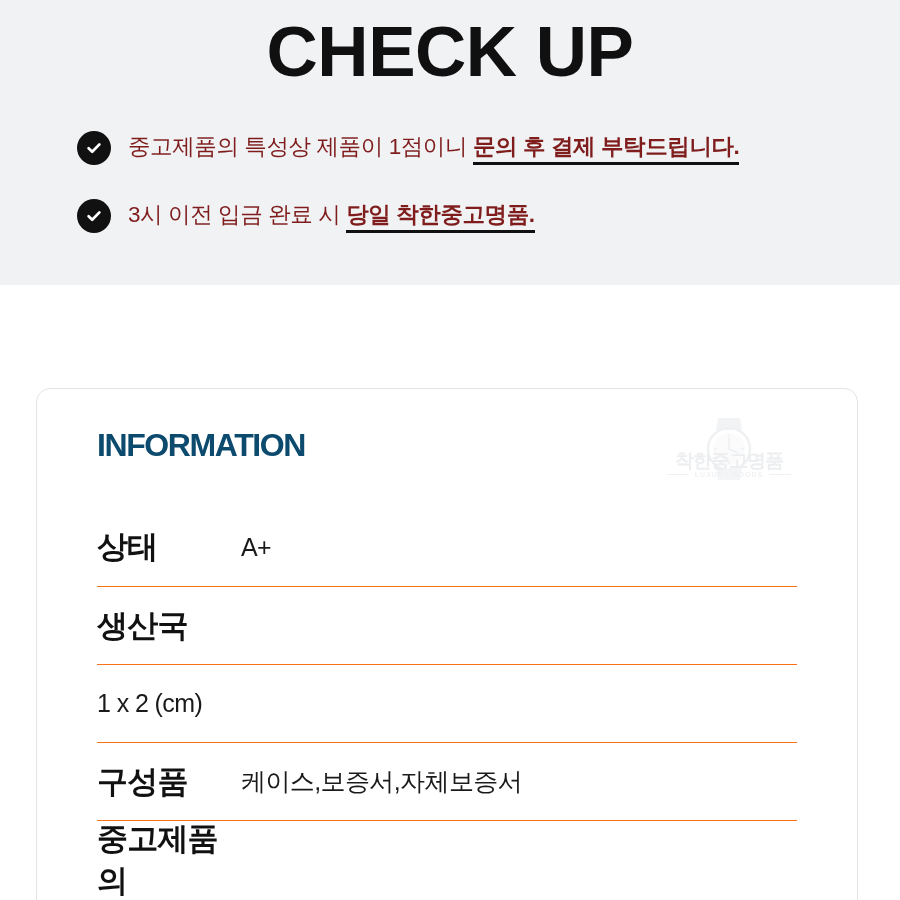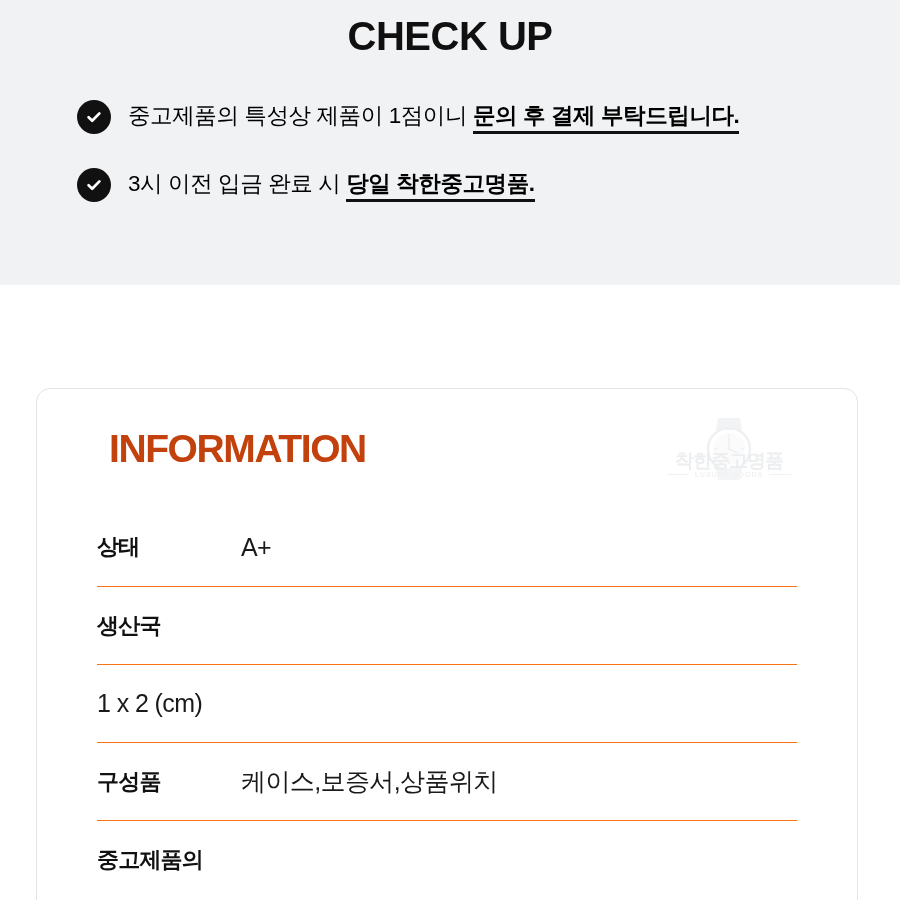--- a/index.html
+++ b/index.html
@@ -19,21 +19,21 @@
   
   .checkup-band {
     width: 900px;
     height: 285px;
     background: #f1f2f4;
     position: relative;
   }
 
   .checkup-title {
     text-align: center;
-    font-size: 40px;
+    font-size: 71px;
     font-weight: 900;
     color: #101010;
     letter-spacing: -0.5px;
     padding-top: 16px;
     line-height: 1.0;
   }
 
   .check-list {
     margin-top: 42px;
     padding-left: 77px;
@@ -56,21 +56,21 @@
     align-items: center;
     justify-content: center;
     margin-top: 2px;
   }
 
   .check-icon svg { display: block; }
 
   .check-text {
     margin-left: 17px;
     font-size: 22.5px;
-    color: #000000;
+    color: #7f1d1d;
     line-height: 36px;
     white-space: nowrap;
     letter-spacing: -0.4px;
   }
 
   .check-text .plain { font-weight: 500; }
 
   .check-text .strong {
     font-weight: 800;
     border-bottom: 3px solid #111111;
@@ -94,25 +94,25 @@
     overflow: hidden;
   }
 
   .info-head {
     position: relative;
     height: 125px;
   }
 
   .info-title {
     position: absolute;
-    left: 12px;
+    left: 0;
     top: 38px;
-    font-size: 39px;
+    font-size: 32px;
     font-weight: 900;
-    color: #c2410c;
+    color: #0c4a6e;
     letter-spacing: -1.4px;
   }
 
   
   .watermark {
     position: absolute;
     right: 4px;
     top: 27px;
     width: 128px;
     height: 72px;
@@ -157,21 +157,21 @@
   .info-row {
     display: flex;
     align-items: center;
     height: 78px;
     border-top: 1px solid #f97316;
   }
   .info-row:first-child { border-top: none; }
 
   .info-label {
     flex: 0 0 144px;
-    font-size: 22px;
+    font-size: 31px;
     font-weight: 800;
     color: #111111;
     letter-spacing: -0.8px;
   }
 
   .info-value {
     flex: 1 1 auto;
     font-size: 25px;
     font-weight: 400;
     color: #1a1a1a;
@@ -251,21 +251,21 @@
     <div class="info-row">
       <div class="info-label">생산국</div>
     </div>
 
     <div class="info-row">
       <div class="info-value">1 x 2 (cm)</div>
     </div>
 
     <div class="info-row">
       <div class="info-label">구성품</div>
-      <div class="info-value">케이스,보증서,상품위치</div>
+      <div class="info-value">케이스,보증서,자체보증서</div>
     </div>
 
     <div class="info-row">
       <div class="info-label">중고제품의</div>
     </div>
 
   </div>
 </section>
 
 </body></html>

